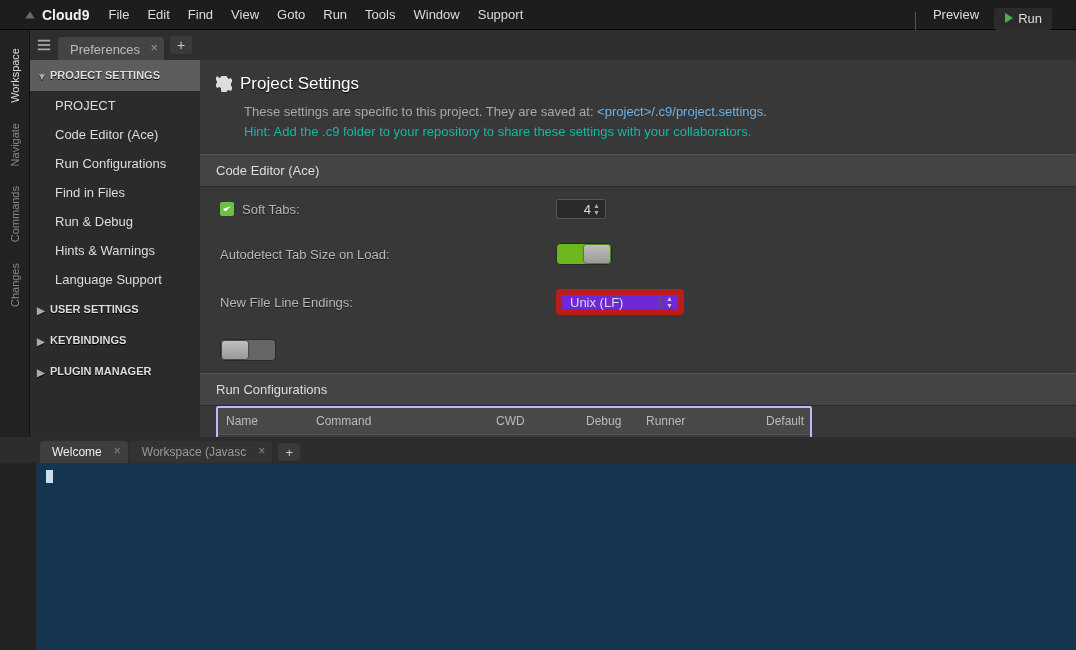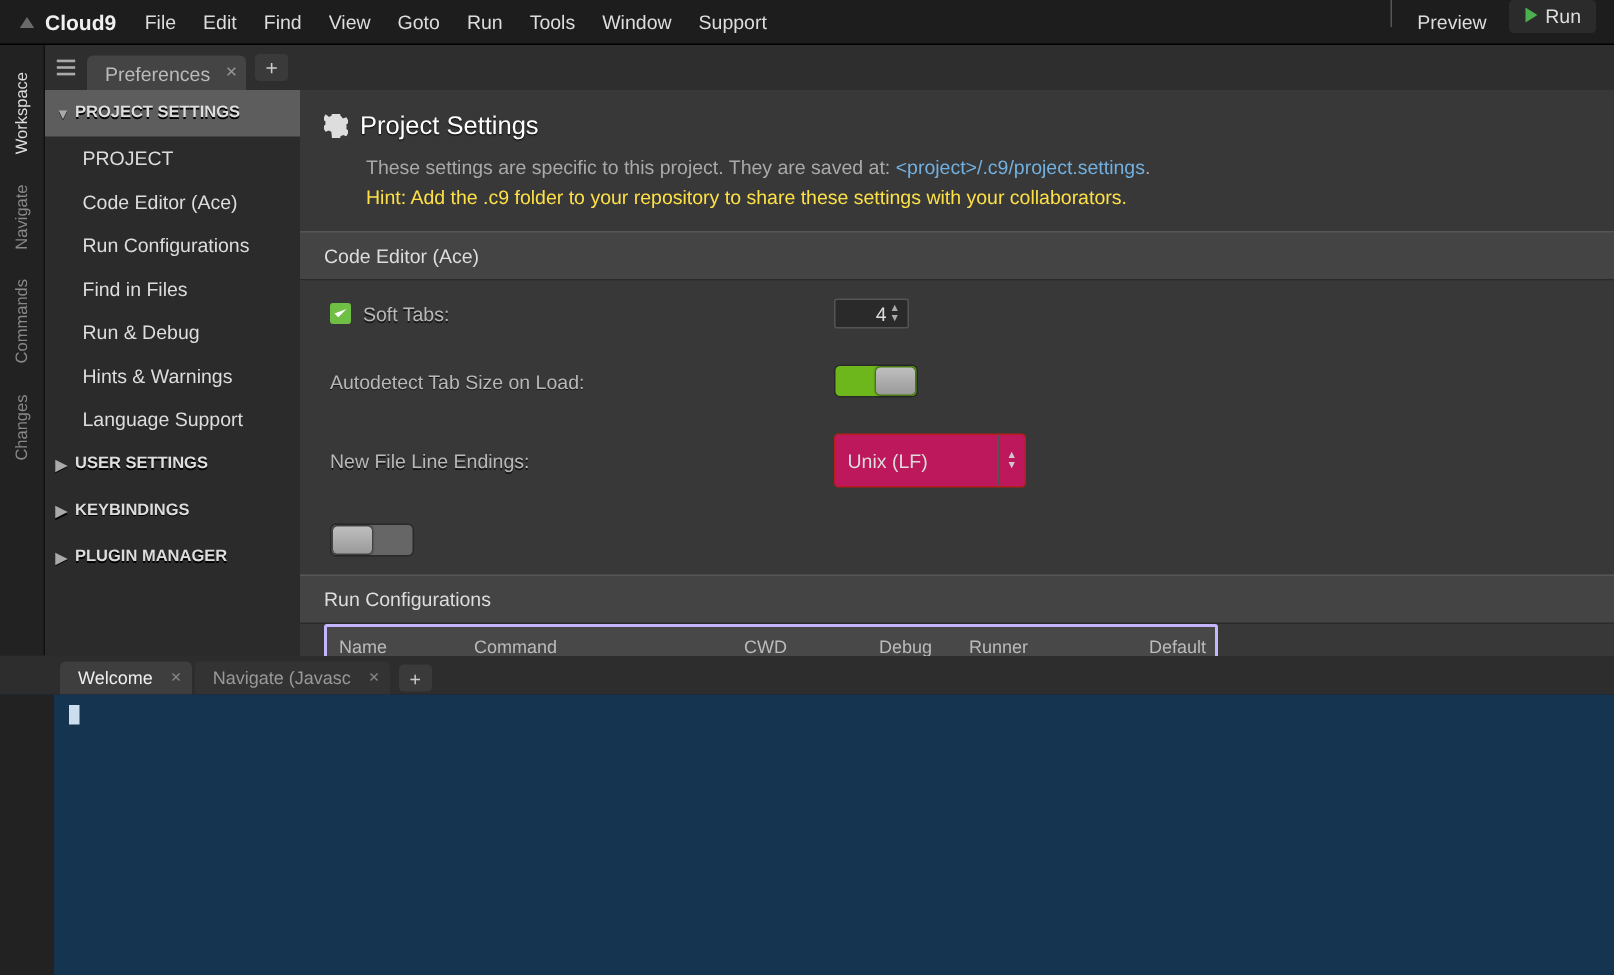--- a/index.html
+++ b/index.html
@@ -1,23 +1,23 @@
 <!DOCTYPE html>
 <html><head>
 <meta charset="utf-8">
 <style>
   * { margin:0; padding:0; box-sizing:border-box; }
   html,body{width:1076px;height:650px;font-family:"Lucida Grande","Segoe UI",Arial,sans-serif;font-size:13px;color:#ccc;overflow:hidden;background:#1a1a1a;}
   
-  #menubar{height:30px;background:#1d1d1d;display:flex;align-items:center;border-bottom:1px solid #000;padding:0 12px;color:#ddd;}
+  #menubar{height:30px;background:#1d1d1d;display:flex;align-items:center;border-bottom:1px solid #000;padding:0 24px;color:#ddd;}
   #menubar .c9-arrow{width:12px;height:12px;fill:#6a6a6a;margin-right:4px;}
   #menubar .logo{font-weight:bold;font-size:14px;color:#f0f0f0;margin:0 10px 0 2px;}
   #menubar .menu-item{padding:0 9px;line-height:30px;cursor:default;}
   #menubar .divider{width:1px;height:18px;background:#555;margin:0 8px;}
-  #menubar .right{margin-left:auto;display:flex;align-items:flex-start;}
+  #menubar .right{margin-left:auto;display:flex;align-items:flex-end;}
   #menubar .run-btn{display:flex;align-items:center;background:#2b2b2b;height:22px;padding:0 10px;border-radius:3px;margin-left:6px;}
   #menubar .play-icon svg{width:10px;height:10px;fill:#4caf50;margin-right:4px;}
   
   #main-row{display:flex;height:407px;}
   
   #side-tabs{width:30px;background:#222;border-right:1px solid #111;display:flex;flex-direction:column;align-items:center;padding-top:8px;}
   .vtab{writing-mode:vertical-rl;transform:rotate(180deg);font-size:11px;color:#888;margin:10px 0;cursor:default;}
   .vtab.active{color:#ddd;}
   
   #workarea{flex:1;display:flex;flex-direction:column;background:#383838;}
@@ -38,37 +38,37 @@
   .pref-item{padding:7px 8px 7px 25px;color:#ddd;font-size:13px;cursor:default;}
   .pref-item + .pref-item{}
   #pref-side::-webkit-scrollbar{width:8px;}
   #pref-side::-webkit-scrollbar-thumb{background:#555;border-radius:4px;}
   
   #pref-content{flex:1;background:#383838;overflow-y:auto;color:#ccc;padding-bottom:12px;}
   #pref-content h1{display:flex;align-items:center;font-size:17px;font-weight:normal;color:#fff;text-shadow:0 1px 1px #000;padding:14px 16px 6px;}
   #pref-content h1 svg{width:16px;height:16px;fill:#ddd;margin-right:8px;}
   #pref-content .intro{padding:2px 25px 12px 44px;color:#a9a9a9;line-height:1.55;}
   #pref-content .intro .path{color:#72b0e0;}
-  #pref-content .intro .hint{color:#fde047;}
+  #pref-content .intro .hint{color:#14b8a6;}
   .section-head{background:#444;border-top:1px solid #555;border-bottom:1px solid #2a2a2a;padding:8px 16px;color:#ddd;}
   .setting-row{display:flex;align-items:center;padding:12px 16px 12px 20px;}
   .setting-row .lbl{width:336px;color:#b8b8b8;display:flex;align-items:center;text-shadow:0 1px 0 rgba(0,0,0,.6);}
   .setting-row .lbl .chk{width:14px;height:14px;border-radius:2px;background:#6fbf44;margin-right:8px;display:inline-flex;align-items:center;justify-content:center;}
   .setting-row .lbl .chk svg{width:10px;height:10px;fill:#fff;}
   
   .spinner{width:50px;height:20px;background:#2a2a2a;border:1px solid #555;border-radius:2px;display:flex;align-items:center;justify-content:flex-end;padding:0 14px 0 0;position:relative;color:#ddd;}
   .spinner .arrows{position:absolute;right:2px;top:0;bottom:0;width:10px;display:flex;flex-direction:column;justify-content:center;color:#aaa;font-size:7px;line-height:7px;}
   
   .toggle{width:56px;height:22px;border-radius:4px;background:#666;border:1px solid #2a2a2a;position:relative;}
   .toggle .knob{position:absolute;width:26px;height:18px;top:1px;border-radius:3px;background:linear-gradient(#bfbfbf,#9a9a9a);box-shadow:0 0 2px #000;}
   .toggle.on{background:#6db71c;}
   .toggle.on .knob{right:1px;}
   .toggle.off .knob{left:1px;}
   
-  .select{min-width:128px;height:36px;background:#be185d;border:1px solid #b91c1c;border-radius:3px;display:flex;align-items:center;padding:0 20px 0 8px;position:relative;color:#ddd;}
+  .select{min-width:128px;height:26px;background:#6d28d9;border:6px solid #b91c1c;border-radius:3px;display:flex;align-items:center;padding:0 20px 0 8px;position:relative;color:#ddd;}
   .select .sel-handle{position:absolute;right:0;top:0;bottom:0;width:18px;border-left:1px solid #555;display:flex;flex-direction:column;align-items:center;justify-content:center;font-size:7px;line-height:7px;color:#ccc;}
   
   .run-table{margin:0 16px;border:2px solid #c4b5fd;background:#3d3d3d;border-radius:2px;width:596px;}
   .run-table .thead{display:flex;background:#484848;border-bottom:1px solid #555;}
   .run-table .thead span{padding:6px 8px;color:#bbb;font-size:12px;}
   .run-table .tbody{padding:6px 8px;color:#bbb;}
   
   #bottom{height:263px;display:flex;flex-direction:column;}
   #term-tabs{height:26px;background:#2d2d2d;display:flex;align-items:flex-end;padding-left:40px;}
   .term-tab{position:relative;height:22px;padding:0 26px 0 12px;margin-right:2px;display:flex;align-items:center;border-radius:4px 4px 0 0;font-size:12px;}
@@ -242,21 +242,21 @@
   </div>
 </div>
 
 <div id="bottom">
   <div id="term-tabs">
     <div class="term-tab active">
       <span>Welcome</span>
       <span class="close">×</span>
     </div>
     <div class="term-tab inactive">
-      <span>Navigate (Javasc</span>
+      <span>Workspace (Javasc</span>
       <span class="close">×</span>
     </div>
     <div class="term-plus">+</div>
   </div>
   <div id="terminal">
     <span class="cursor"></span>
 
     <div id="watermark">
       <div class="big">
         <span class="a">asp</span><span class="b">ku</span><span class="b" style="font-size:18px">.com</span>

